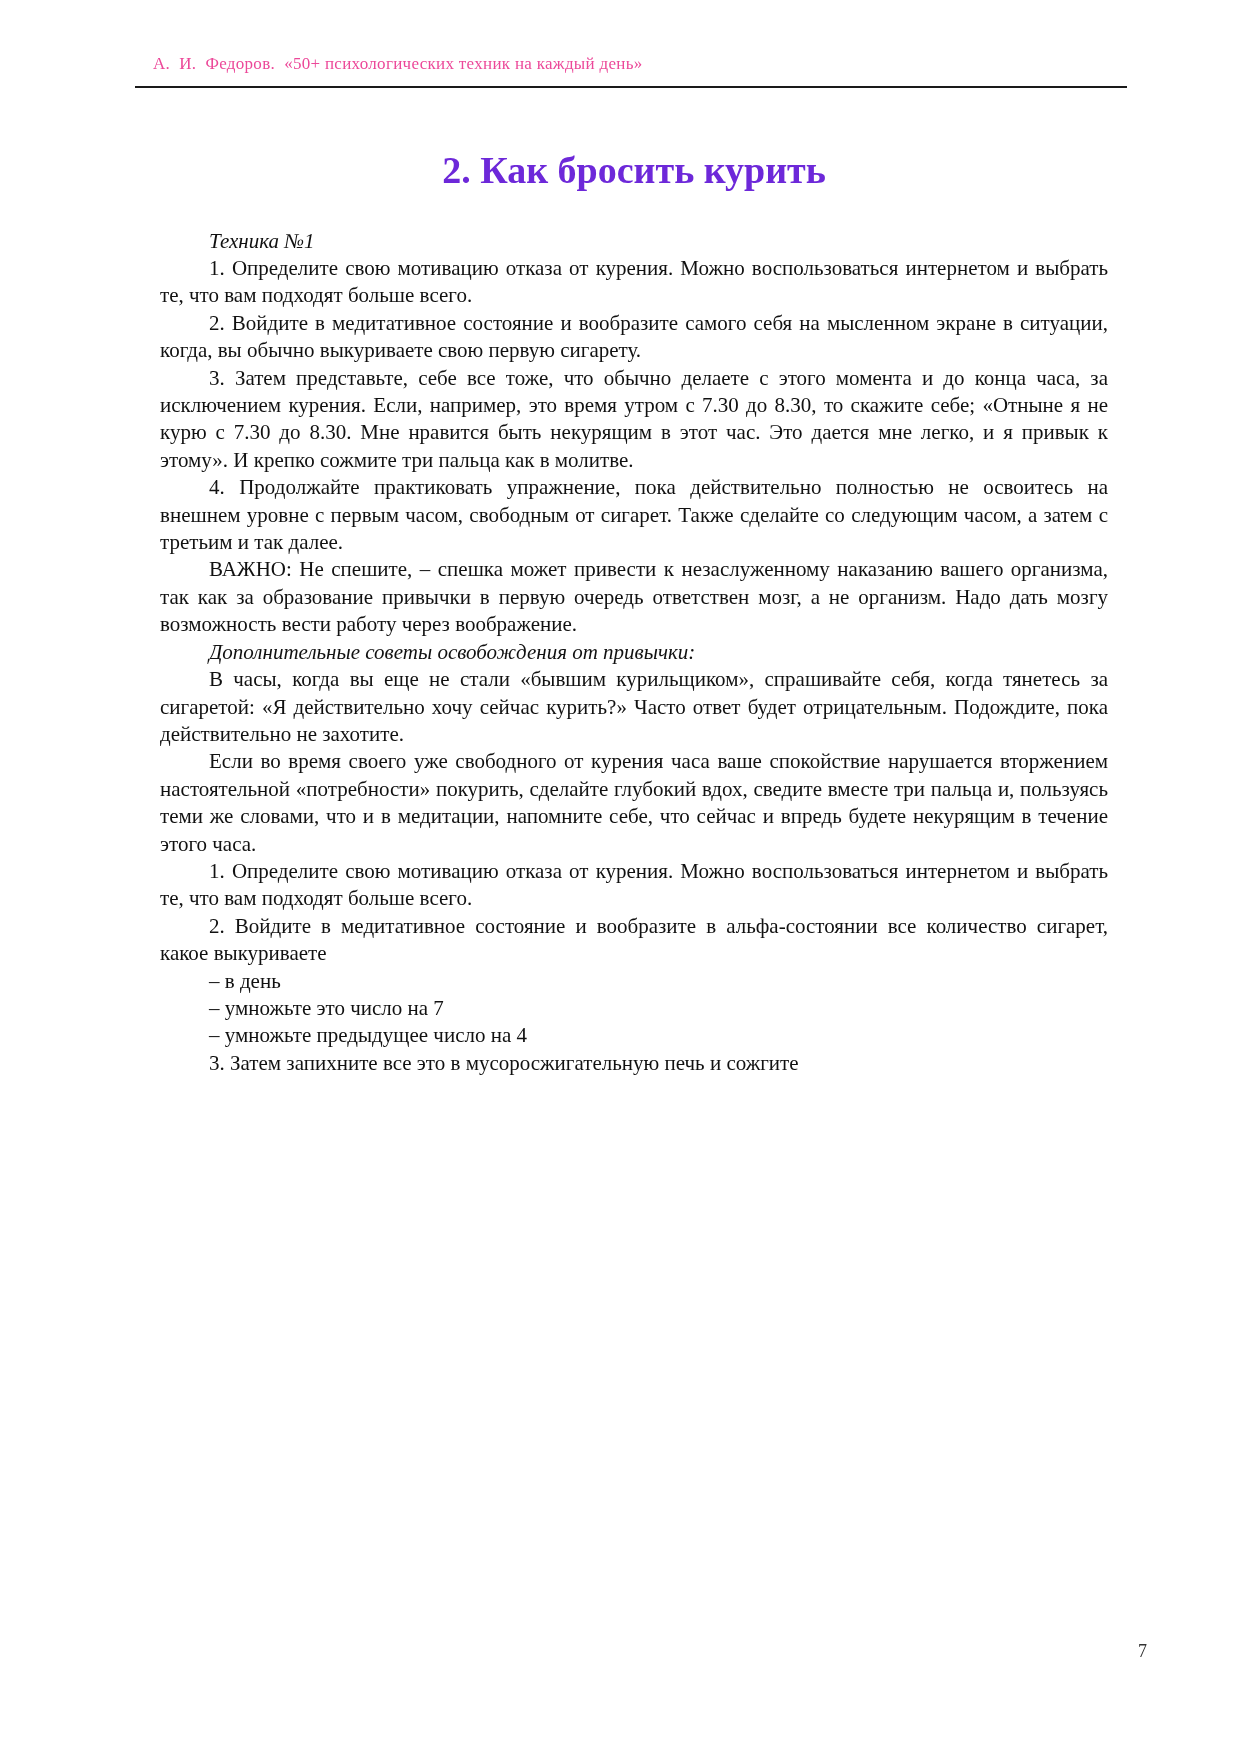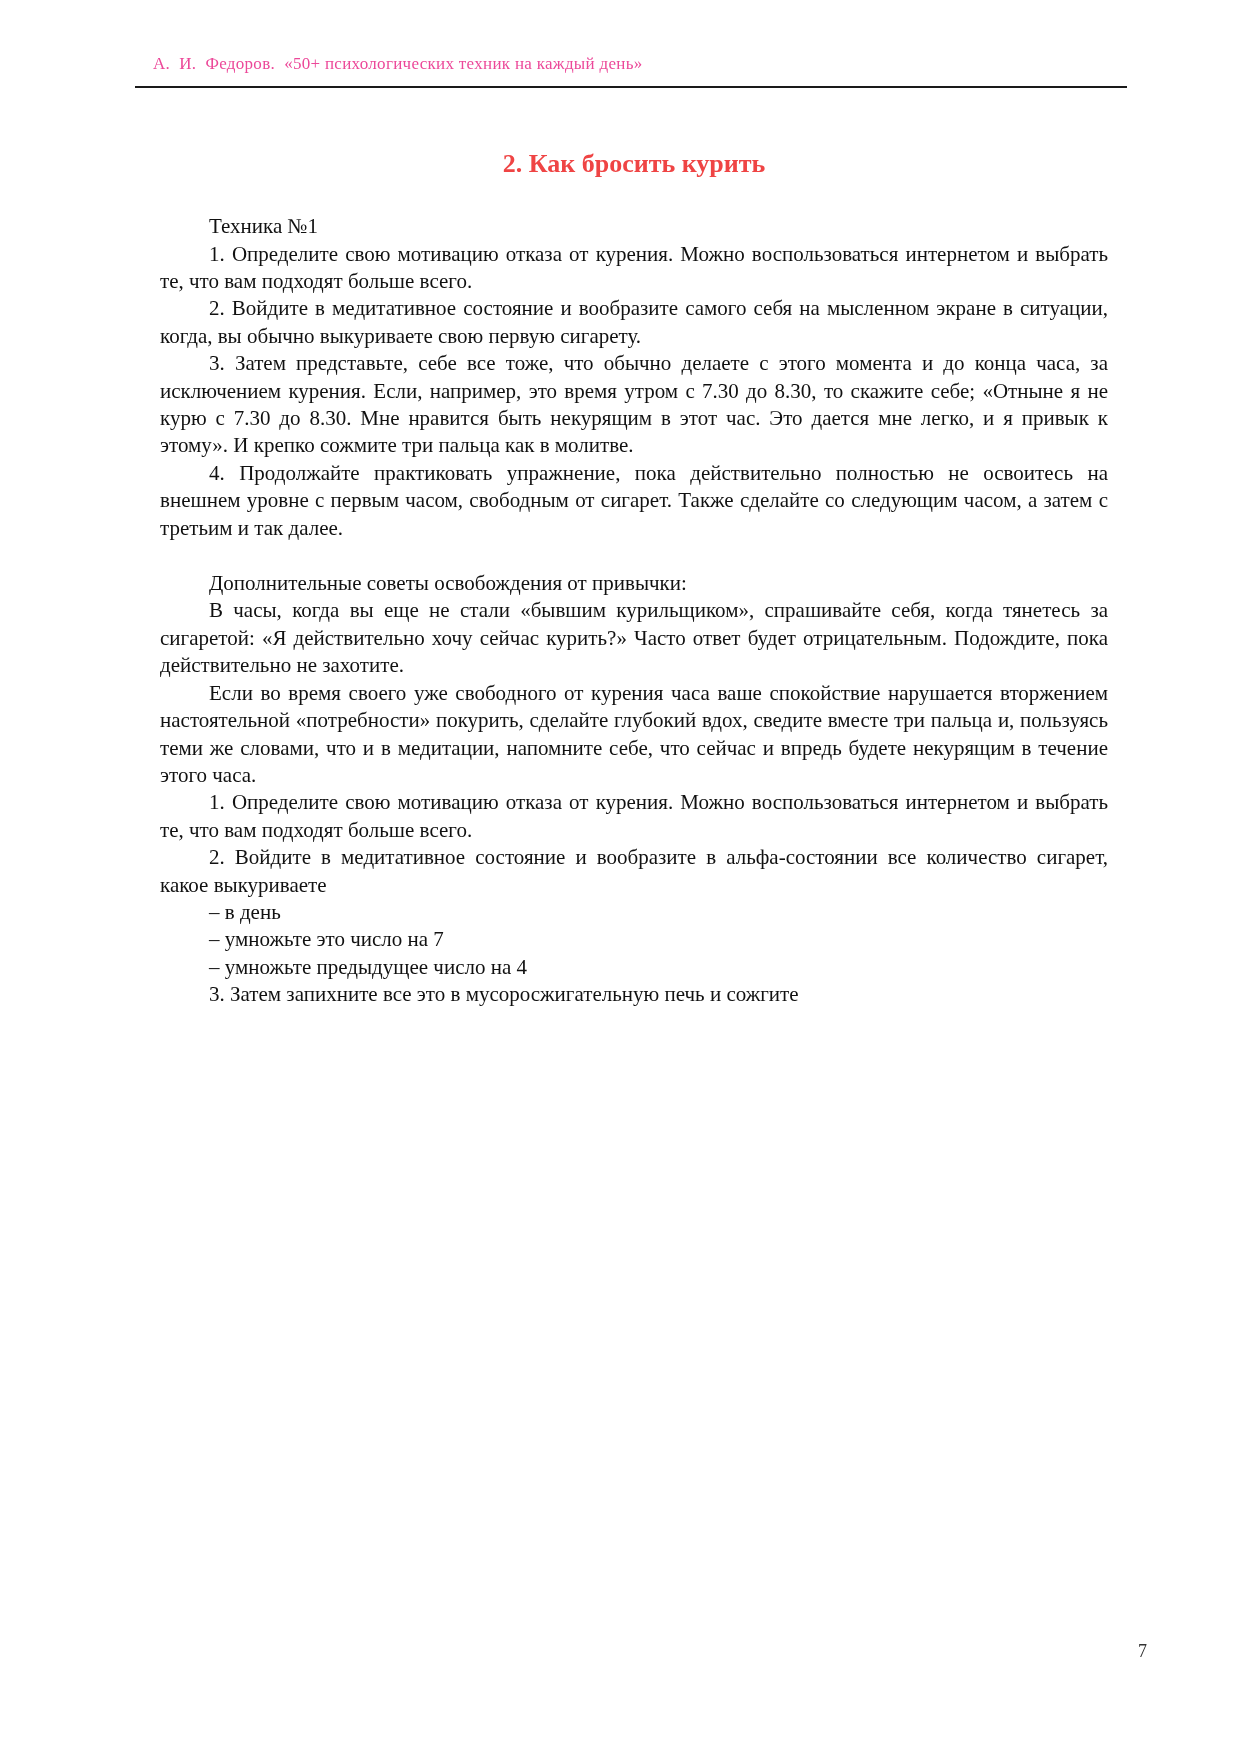--- a/index.html
+++ b/index.html
@@ -33,37 +33,37 @@
       height: 2px;
       background: #1a1a1a;
     }
     .content {
       position: absolute;
       left: 160px;
       top: 148px;
       width: 948px;
     }
     .title {
-      font-size: 26px;
+      font-size: 38px;
       font-weight: bold;
       text-align: center;
       margin: 0 0 34px 0;
       line-height: 1.2;
-      color: #ef4444;
+      color: #6d28d9;
     }
     .para {
       margin: 0;
       font-size: 21px;
       line-height: 27.4px;
       text-align: justify;
       text-indent: 49px;
       color: #111111;
     }
     .gap {
-      margin-top: 28px;
+      font-style: italic;
     }
     .page-number {
       position: absolute;
       right: 93px;
       bottom: 92px;
       font-size: 18px;
       color: #333333;
     }
   </style>
 </head>
@@ -78,20 +78,21 @@
   <div class="content">
 
     <h1 class="title">2. Как бросить курить</h1>
 
 
     <p class="para gap">Техника №1</p>
     <p class="para">1. Определите свою мотивацию отказа от курения. Можно воспользоваться интернетом и выбрать те, что вам подходят больше всего.</p>
     <p class="para">2. Войдите в медитативное состояние и вообразите самого себя на мысленном экране в ситуации, когда, вы обычно выкуриваете свою первую сигарету.</p>
     <p class="para">3. Затем представьте, себе все тоже, что обычно делаете с этого момента и до конца часа, за исключением курения. Если, например, это время утром с 7.30 до 8.30, то скажите себе; «Отныне я не курю с 7.30 до 8.30. Мне нравится быть некурящим в этот час. Это дается мне легко, и я привык к этому». И крепко сожмите три пальца как в молитве.</p>
     <p class="para">4. Продолжайте практиковать упражнение, пока действительно полностью не освоитесь на внешнем уровне с первым часом, свободным от сигарет. Также сделайте со следующим часом, а затем с третьим и так далее.</p>
+    <p class="para">ВАЖНО: Не спешите, – спешка может привести к незаслуженному наказанию вашего организма, так как за образование привычки в первую очередь ответствен мозг, а не организм. Надо дать мозгу возможность вести работу через воображение.</p>
 
     <p class="para gap">Дополнительные советы освобождения от привычки:</p>
     <p class="para">В часы, когда вы еще не стали «бывшим курильщиком», спрашивайте себя, когда тянетесь за сигаретой: «Я действительно хочу сейчас курить?» Часто ответ будет отрицательным. Подождите, пока действительно не захотите.</p>
     <p class="para">Если во время своего уже свободного от курения часа ваше спокойствие нарушается вторжением настоятельной «потребности» покурить, сделайте глубокий вдох, сведите вместе три пальца и, пользуясь теми же словами, что и в медитации, напомните себе, что сейчас и впредь будете некурящим в течение этого часа.</p>
 
     <p class="para">1. Определите свою мотивацию отказа от курения. Можно воспользоваться интернетом и выбрать те, что вам подходят больше всего.</p>
     <p class="para">2. Войдите в медитативное состояние и вообразите в альфа-состоянии все количество сигарет, какое выкуриваете</p>
     <p class="para">– в день</p>
     <p class="para">– умножьте это число на 7</p>
     <p class="para">– умножьте предыдущее число на 4</p>

